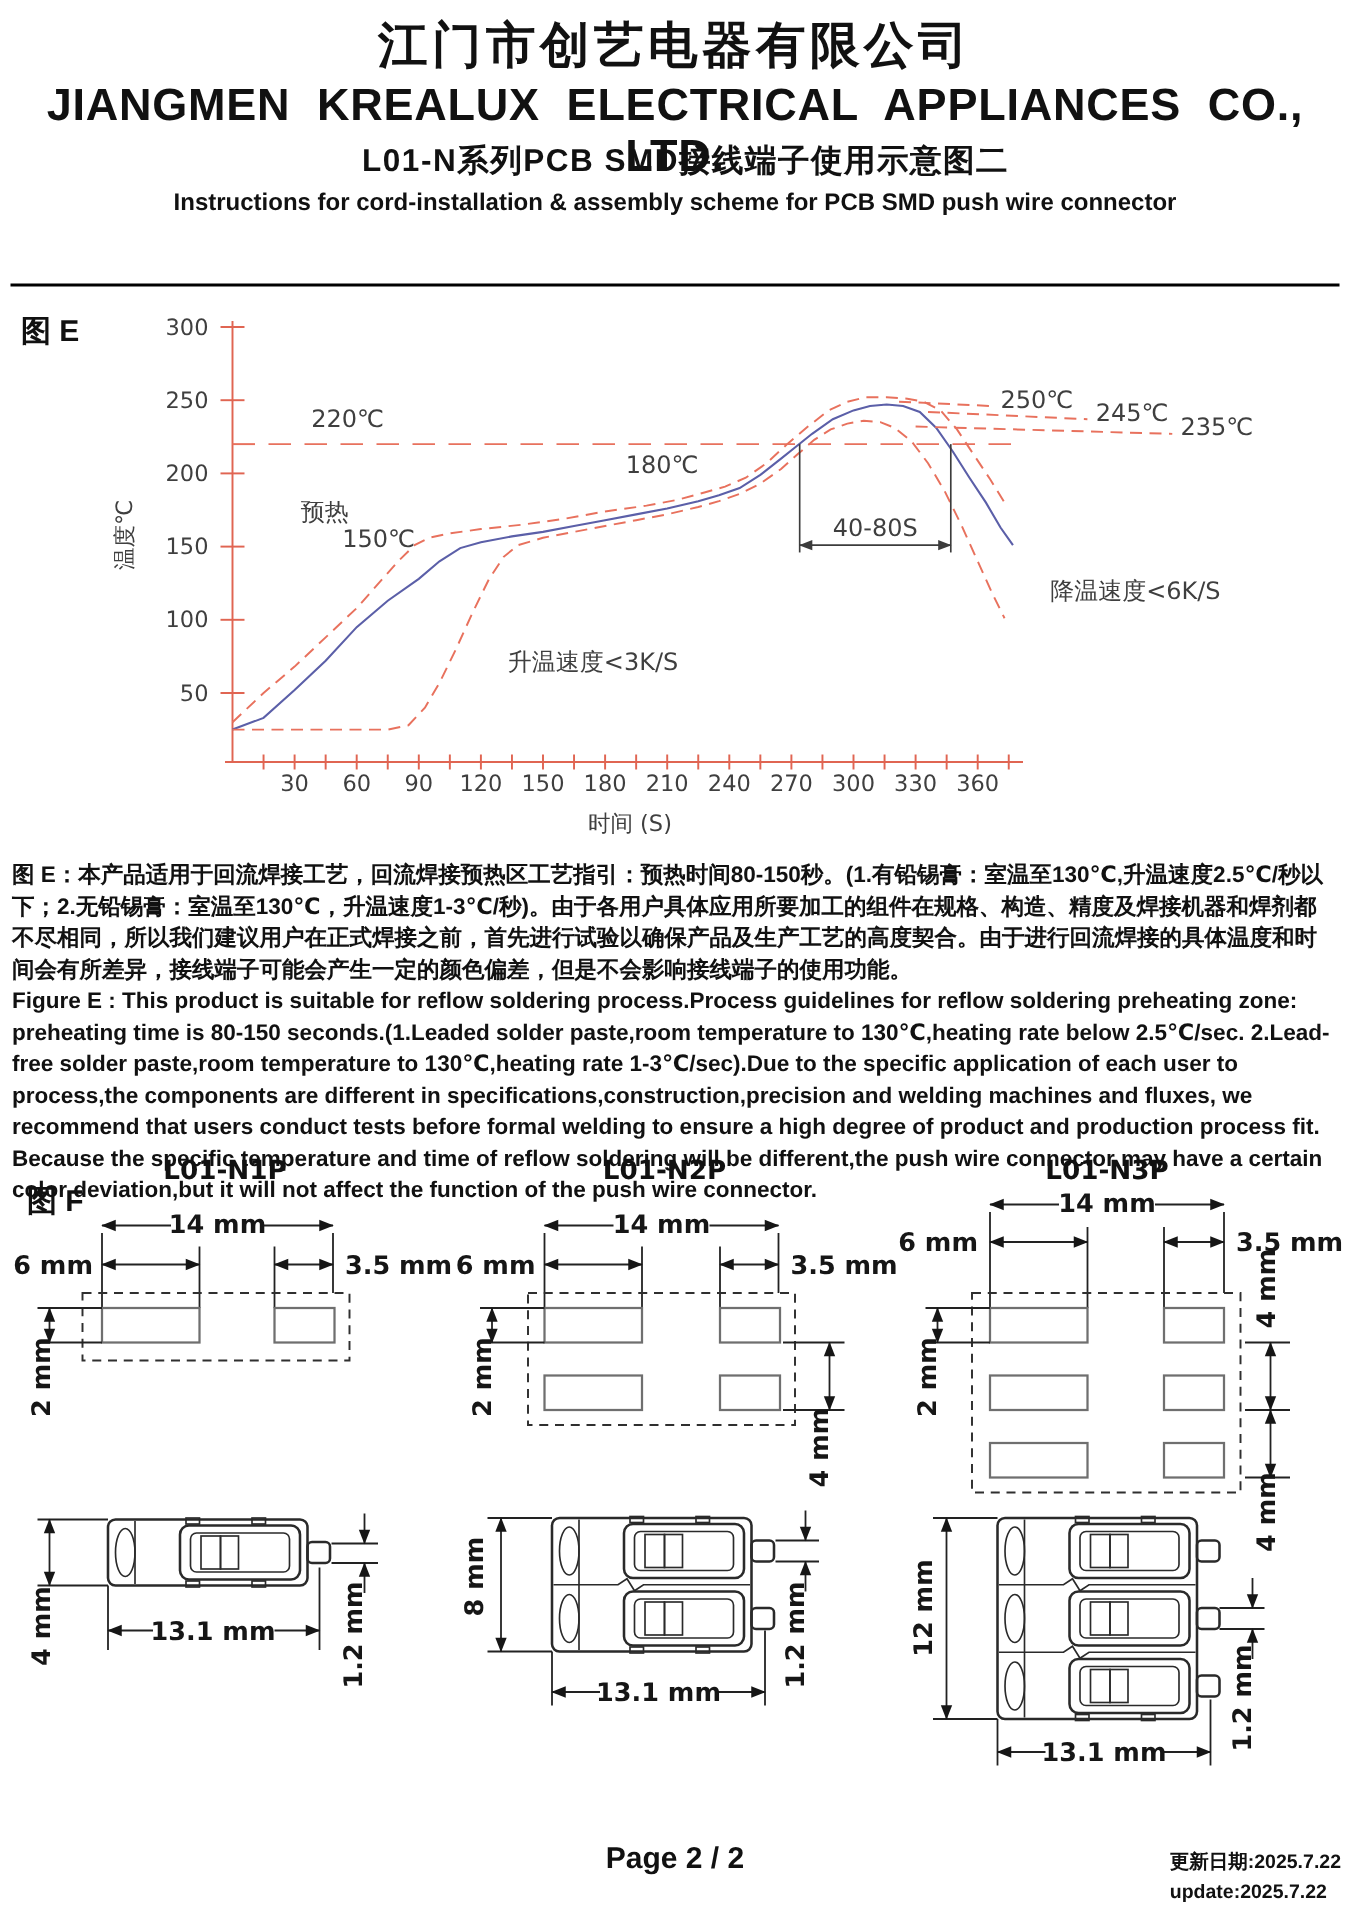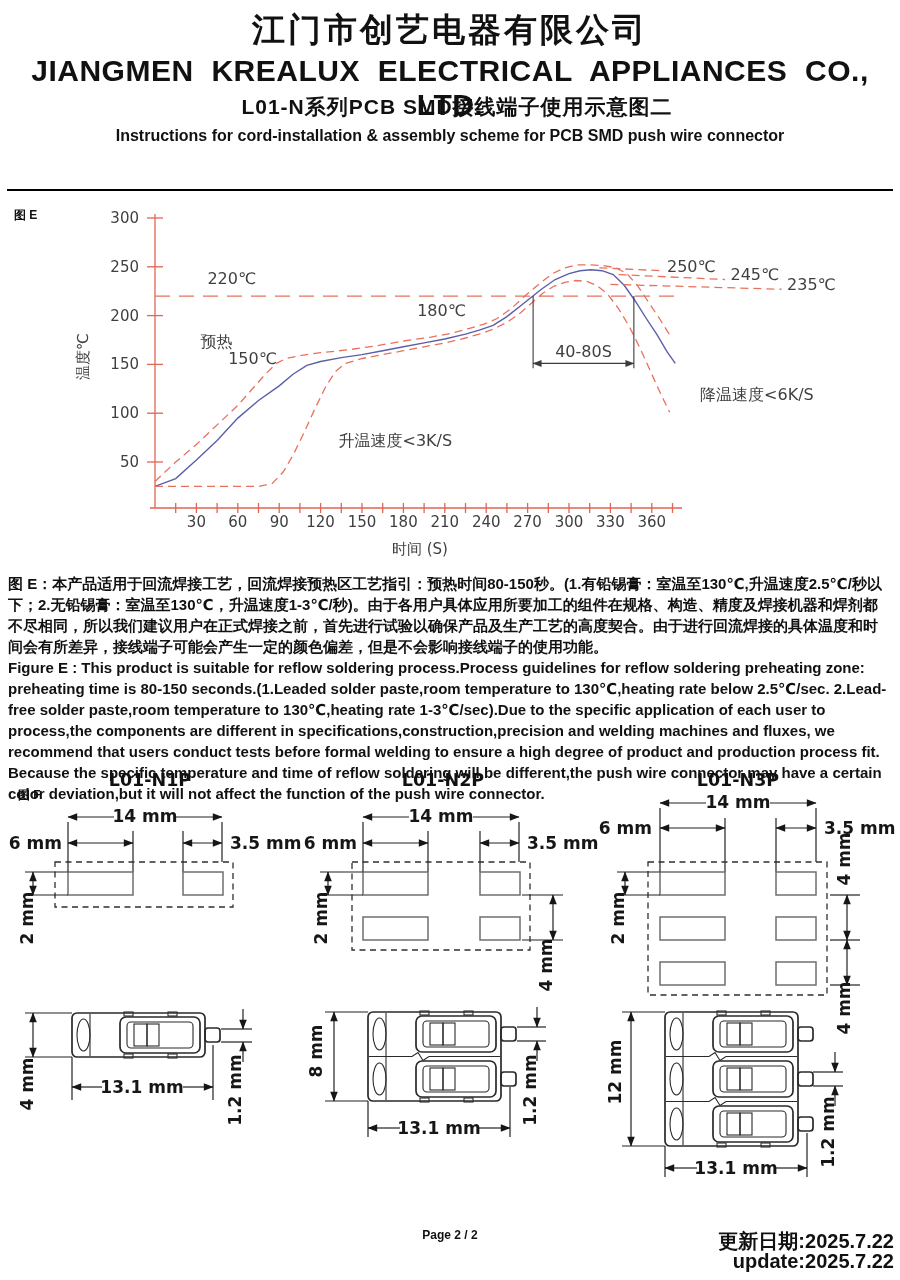--- a/index.html
+++ b/index.html
@@ -7,26 +7,26 @@
         font-family:"Liberation Sans","DejaVu Sans",sans-serif;color:#111;overflow:hidden;}
   .abs{position:absolute;}
   .ctr{left:0;right:0;text-align:center;}
   .b{font-weight:bold;}
   .company-cn{top:8px;font-size:33px;letter-spacing:3px;}
   .company-en{top:54px;font-size:30px;word-spacing:9px;letter-spacing:.5px;}
   .title-cn{top:93px;font-size:21px;letter-spacing:1px;margin-left:14px;}
   .title-en{top:127px;font-size:16px;}
   .type-line{top:153px;font-size:23px;}
   .divider{top:189px;left:7px;right:7px;border-top:2.5px solid #000;}
-  .figlabel{font-size:12px;font-weight:bold;}
+  .figlabel{font-size:20px;font-weight:bold;}
   .cap{left:8px;right:8px;font-size:15px;font-weight:bold;line-height:21px;text-align:left;}
   .cap-e{top:573px;}
   .cap-f{top:1188px;}
-  .footer-page{top:1228px;font-size:12px;}
-  .footer-dates{top:1231px;right:6px;font-size:20px;font-weight:bold;text-align:right;line-height:20px;}
+  .footer-page{top:1228px;font-size:20px;}
+  .footer-dates{top:1231px;right:6px;font-size:13px;font-weight:bold;line-height:20px;}
   
   svg{display:block;}
   .ax{stroke:#e06552;stroke-width:1.3;fill:none;}
   .redln{stroke:#e8715d;stroke-width:1.3;fill:none;}
   .blueln{stroke:#5b5fa8;stroke-width:1.4;fill:none;}
   .dashed{stroke-dasharray:8 5;}
   .dashlong{stroke-dasharray:15 9;}
   .cdim{stroke:#3c3c3c;stroke-width:1.1;fill:none;}
   text.tick{font:15px "DejaVu Sans",sans-serif;fill:#3f3f3f;}
   text.ann{font:16px "DejaVu Sans",sans-serif;fill:#3f3f3f;}

